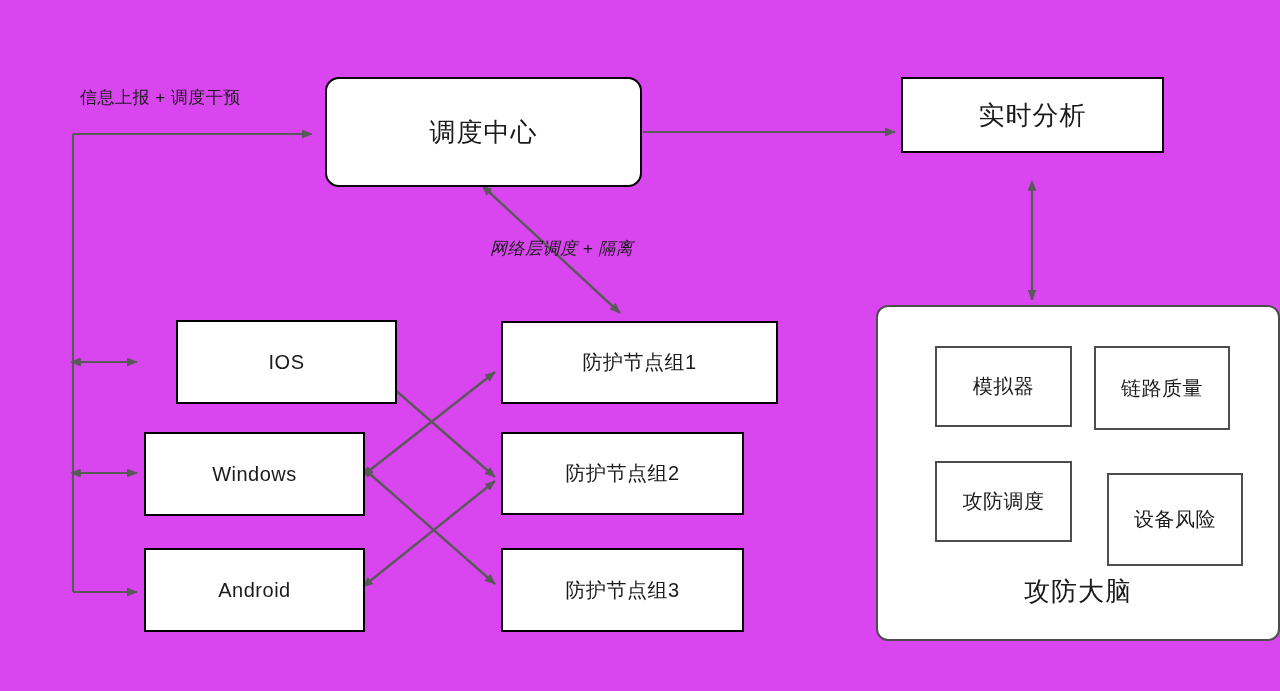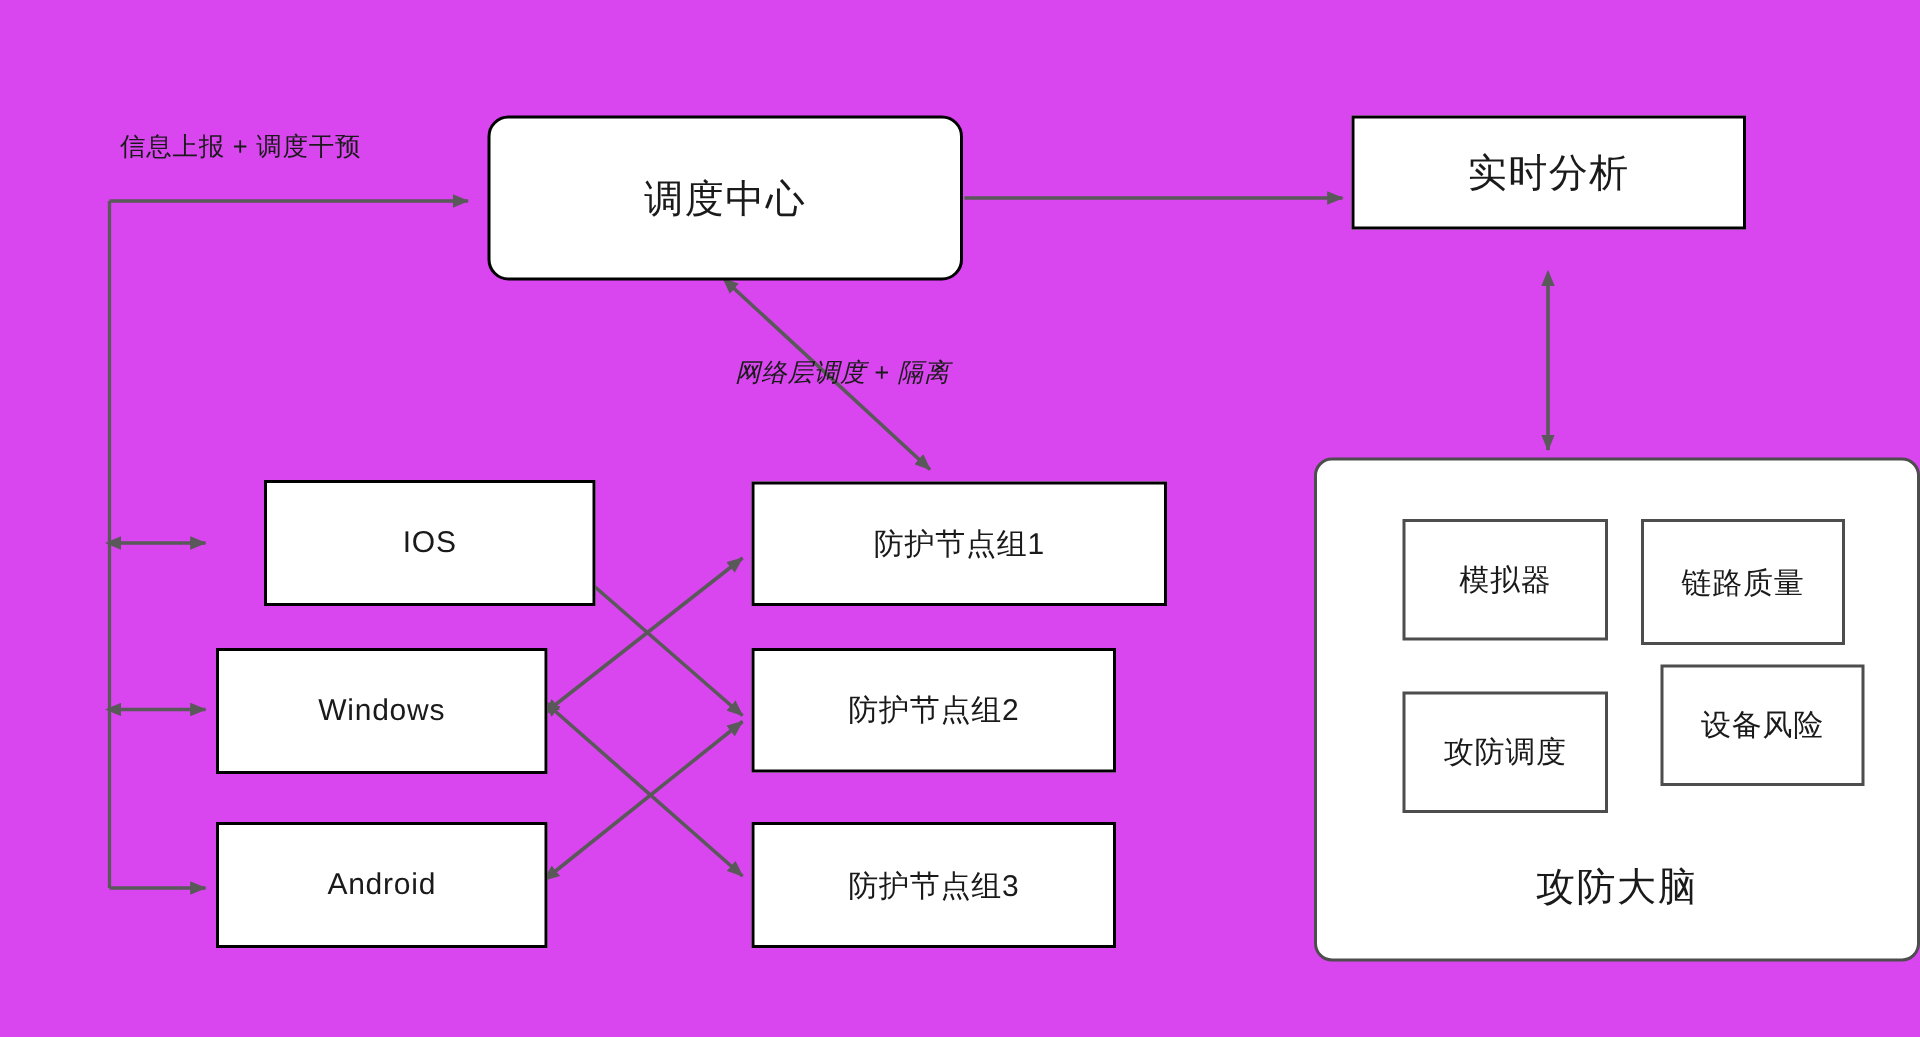--- a/index.html
+++ b/index.html
@@ -151,18 +151,18 @@
   <div class="node node-strong group-label" style="left:501px; top:548px; width:243px; height:84px;">防护节点组3</div>
 
   <div class="brain-container" style="left:828px; top:305px; width:404px; height:336px;margin-left:48px;">
 
     <div class="brain-cell" style="left:57px; top:39px; width:137px; height:81px;">模拟器</div>
 
     <div class="brain-cell" style="left:216px; top:39px; width:136px; height:84px;text-align:center;">链路质量</div>
 
     <div class="brain-cell" style="left:57px; top:154px; width:137px; height:81px;">攻防调度</div>
 
-    <div class="brain-cell" style="left:229px; top:136px; width:136px; height:81px;">设备风险</div>
+    <div class="brain-cell" style="left:229px; top:166px; width:136px; height:93px;">设备风险</div>
 
     <div class="brain-title" style="top:267px;">攻防大脑</div>
   </div>
 
 </div>
 
 </body></html>

